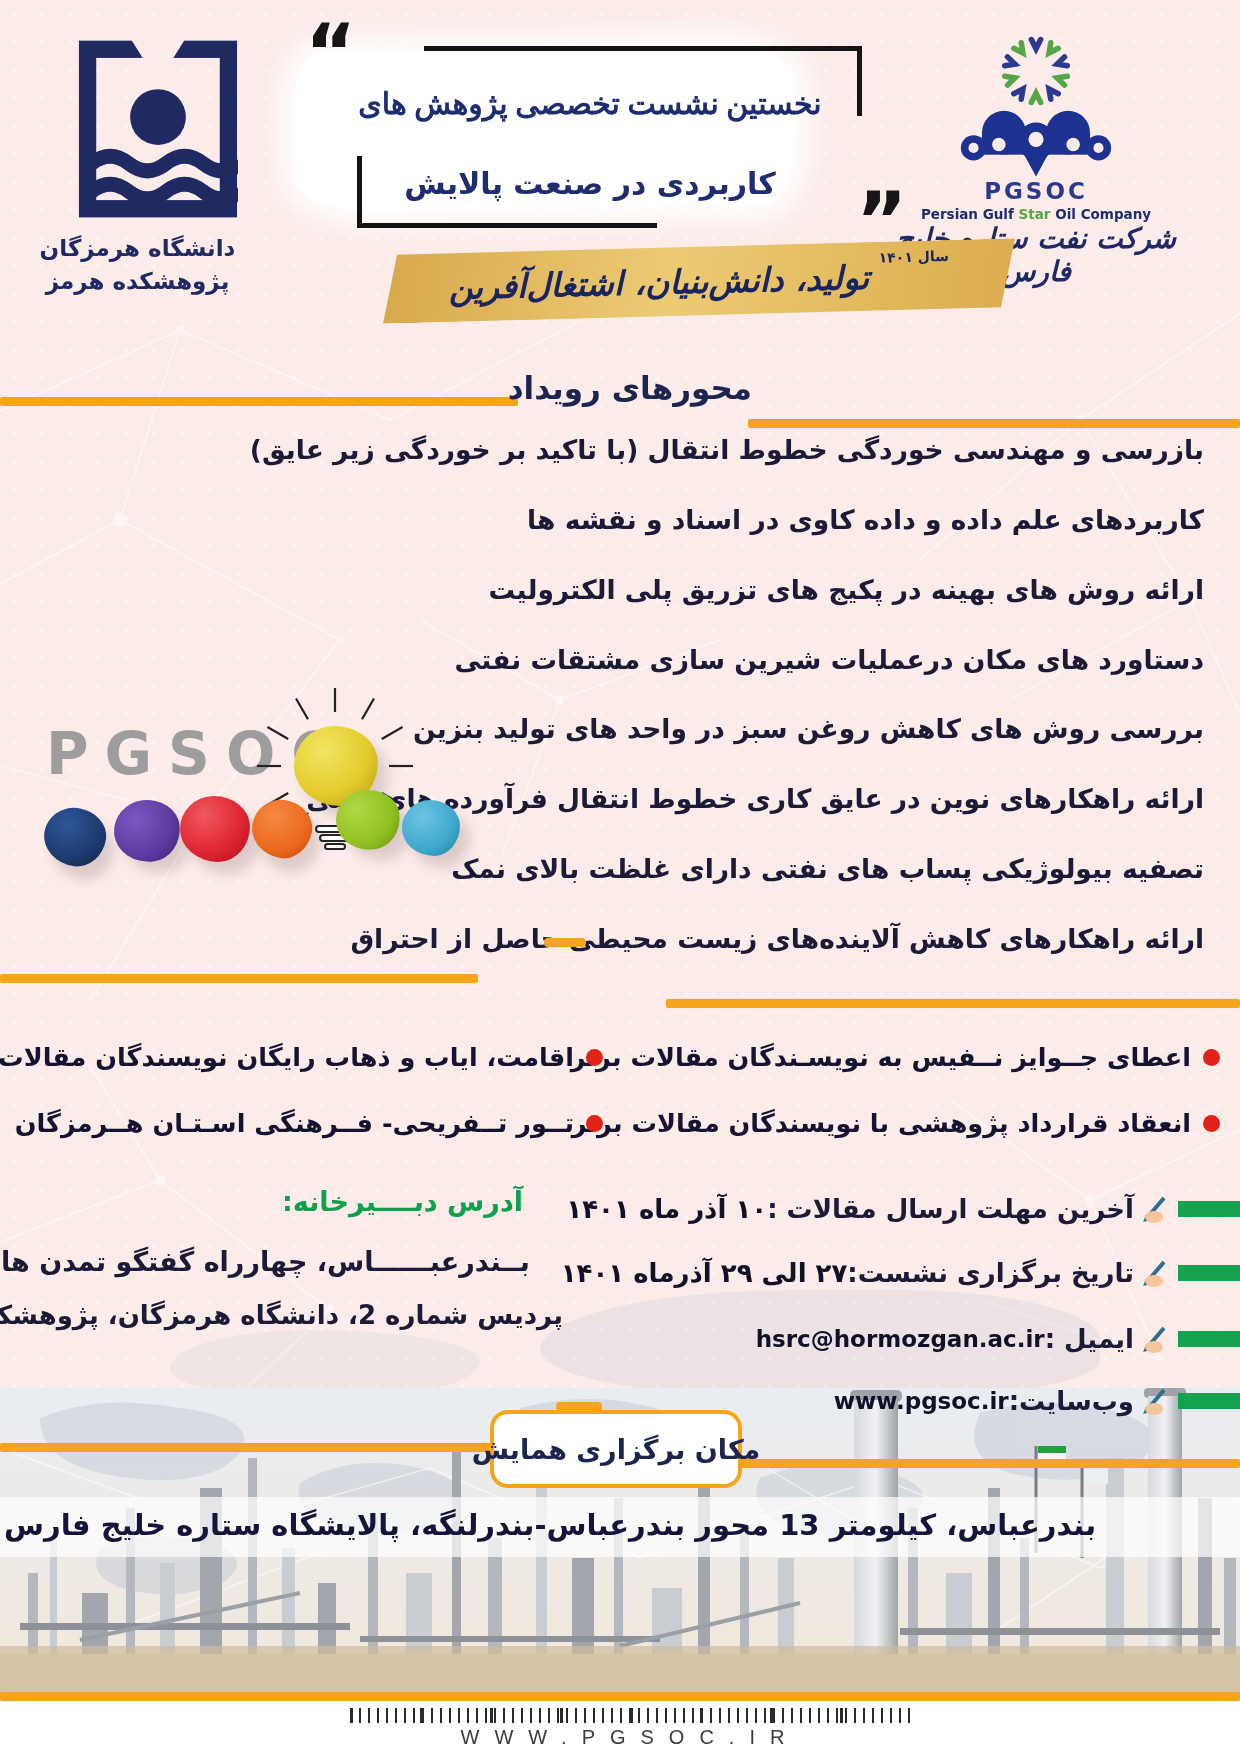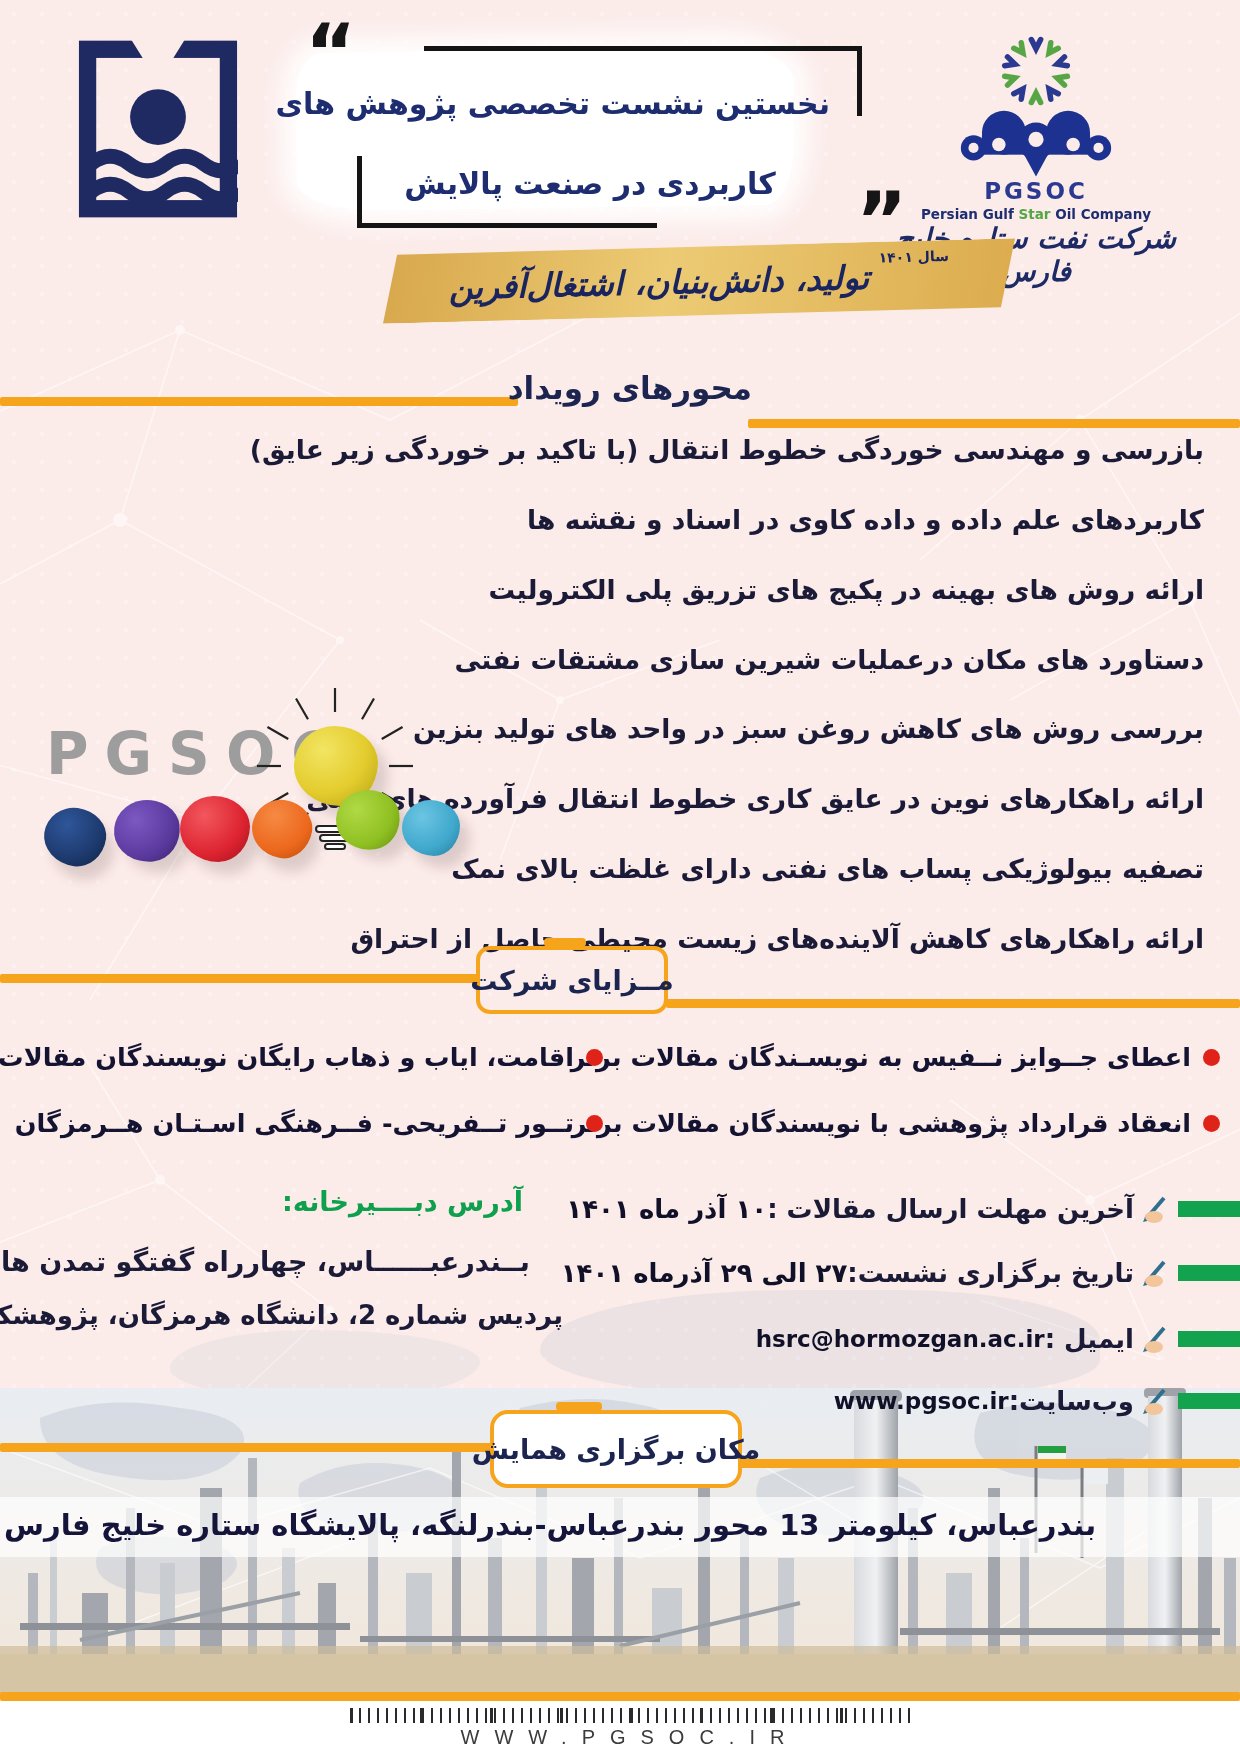--- a/index.html
+++ b/index.html
@@ -26,21 +26,21 @@
            border-radius:26px 70px 30px 80px / 46px 34px 66px 30px;
            transform:rotate(-.8deg); box-shadow:0 0 26px 16px rgba(255,255,255,.9); z-index:2; }
   .q-open  { left:305px; top:14px; font-size:78px; font-weight:900; color:#161616; line-height:1; z-index:4; }
   .q-close { left:856px; top:182px; font-size:78px; font-weight:900; color:#161616; line-height:1; z-index:4; }
   .br-top    { left:424px; top:46px;  width:438px; height:5px; background:#141414; z-index:4; }
   .br-top-dn { left:857px; top:46px;  width:5px;  height:70px; background:#141414; z-index:4; }
   .br-bot-v  { left:357px; top:156px; width:5px;  height:72px; background:#141414; z-index:4; }
   .br-bot-h  { left:357px; top:223px; width:300px; height:5px; background:#141414; z-index:4; }
   .title-l1, .title-l2 { left:350px; width:480px; text-align:center; direction:rtl;
       color:#1e2d70; font-weight:bold; font-size:30px; white-space:nowrap; z-index:4; }
-  .title-l1 { top:86px; } .title-l2 { top:166px; }
+  .title-l1 { top:86px;font-family:Liberation Serif, serif; } .title-l2 { top:166px; }
 
   .star-svg   { left:994px; top:34px; width:84px; height:74px; z-index:3; }
   .emblem-svg { left:938px; top:104px; width:196px; height:76px; z-index:3; }
   .pg-acr  { left:955px; top:178px; width:162px; text-align:center; color:#2b3990; font-weight:bold; font-size:23px; letter-spacing:3px; z-index:3; }
   .pg-en   { left:880px; top:206px; width:312px; text-align:center; color:#1e2d70; font-weight:bold; font-size:13.5px; z-index:3; }
   .pg-en .star-word { color:#56a646; }
   .pg-fa   { left:880px; top:222px; width:312px; text-align:center; direction:rtl; color:#1d2a66;
              font-weight:bold; font-style:italic; font-size:28px; z-index:3; }
 
   .ribbon { left:382px; top:246px; width:634px; height:70px; z-index:3;
@@ -162,20 +162,24 @@
     </g>
   </svg>
 
   <svg class="abs uni-logo" viewBox="0 0 120 140">
     <rect x="7" y="7" width="106" height="120" fill="none" stroke="#1f2a63" stroke-width="13"></rect>
     <path d="M40 0 L60 32 L80 0 Z" fill="#fbebe9"></path>
     <circle cx="60" cy="58" r="21" fill="#1f2a63"></circle>
     <path d="M10 93 Q24 82 38 93 T66 93 T94 93 T122 93" fill="none" stroke="#1f2a63" stroke-width="11"></path>
     <path d="M10 114 Q24 103 38 114 T66 114 T94 114 T122 114" fill="none" stroke="#1f2a63" stroke-width="11"></path>
   </svg>
+  <div class="abs uni-name" dir="rtl">
+    <div>دانشگاه هرمزگان</div>
+    <div>پژوهشکده هرمز</div>
+  </div>
 
   <div class="abs brush"></div>
   <div class="abs q-open">“</div>
   <div class="abs br-top"></div>
   <div class="abs br-top-dn"></div>
   <div class="abs br-bot-v"></div>
   <div class="abs br-bot-h"></div>
   <div class="abs title-l1">نخستین نشست تخصصی پژوهش های</div>
   <div class="abs title-l2">کاربردی در صنعت پالایش</div>
   <div class="abs q-close">”</div>
@@ -260,23 +264,20 @@
   <div class="abs ball bulb"></div>
   <div class="abs ball b-navy"></div>
   <div class="abs ball b-purple"></div>
   <div class="abs ball b-red"></div>
   <div class="abs ball b-orange"></div>
   <div class="abs ball b-green"></div>
   <div class="abs ball b-cyan"></div>
 
   <div class="abs oline l3"></div>
   <div class="abs dash ben-dash"></div>
-  <div class="abs ben-box">
-    <span class="sec-txt">مــزایای شرکت</span>
-  </div>
   <div class="abs oline l4"></div>
 
   <div class="abs benefit ben-r1">
     <span class="dot"></span>
     <span class="txt">اعطای جــوایز نــفیس به نویسـندگان مقالات برتر</span>
   </div>
   <div class="abs benefit ben-r2">
     <span class="dot"></span>
     <span class="txt">انعقاد قرارداد پژوهشی با نویسندگان مقالات برتر</span>
   </div>

